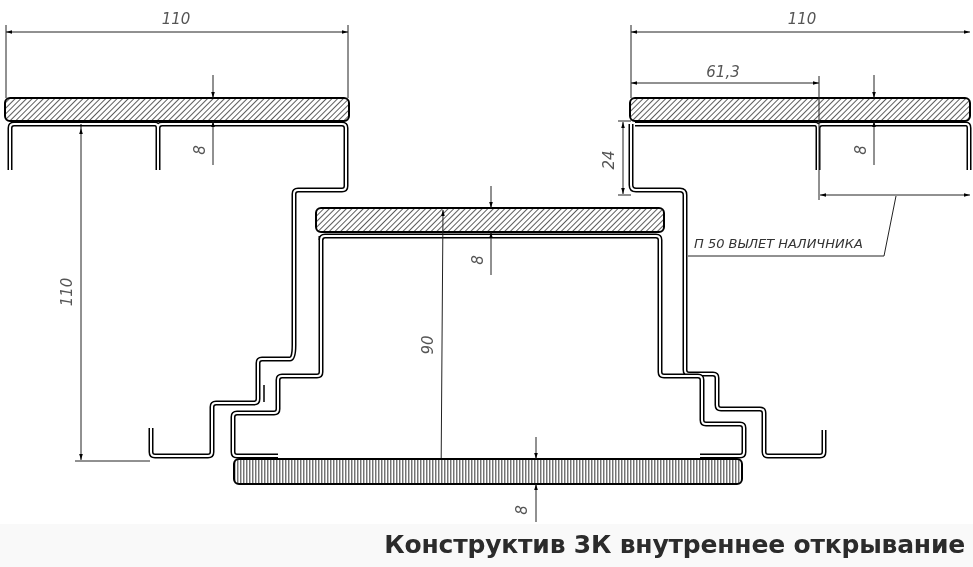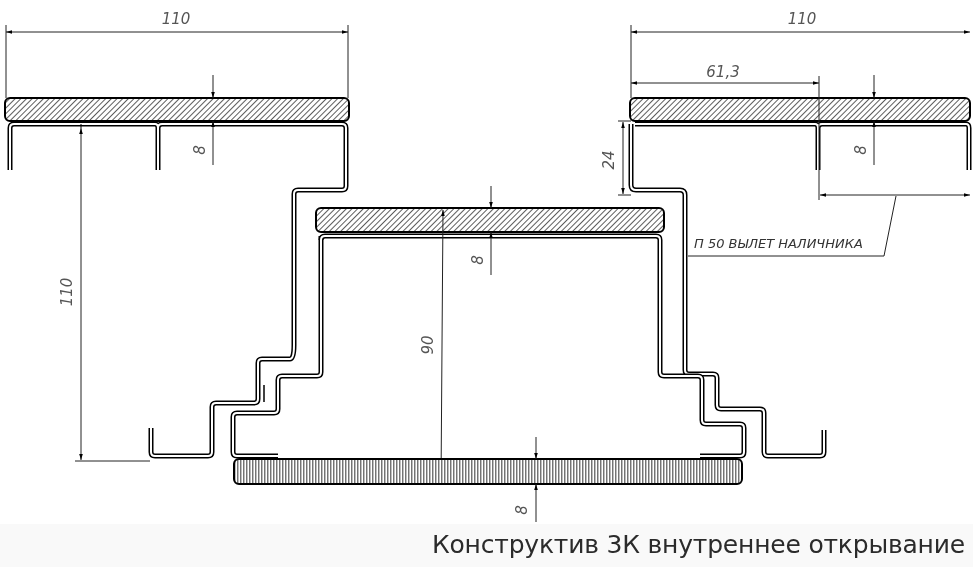--- a/index.html
+++ b/index.html
@@ -1,19 +1,19 @@
 <!DOCTYPE html>
 <html><head>
 <meta charset="utf-8">
 <style>
   html, body { margin: 0; padding: 0; background: #ffffff; }
   body { width: 973px; height: 567px; position: relative; overflow: hidden; font-family: "DejaVu Sans", sans-serif; }
   .drawing { position: absolute; left: 0; top: 0; width: 973px; height: 525px; }
   .caption-band { position: absolute; left: 0; top: 524px; width: 973px; height: 43px; background: #f9f9f9; }
-  .caption { position: absolute; right: 8px; top: 530px; font-family: "DejaVu Sans", sans-serif; font-size: 25px; font-weight: 400; color: #2b2b2b; letter-spacing: -0.2px; white-space: nowrap; }
+  .caption { position: absolute; right: 8px; top: 530px; font-family: "DejaVu Sans", sans-serif; font-size: 25px; font-weight: 700; color: #2b2b2b; letter-spacing: -0.2px; white-space: nowrap; }
   .dim-text { font-family: "DejaVu Sans", sans-serif; font-style: italic; font-size: 15px; fill: #555; }
   .note-text { font-family: "DejaVu Sans", sans-serif; font-style: italic; font-size: 13px; fill: #333; }
   .profile-outer { fill: none; stroke: #000; stroke-width: 5; stroke-linejoin: round; stroke-linecap: butt; }
   .profile-inner { fill: none; stroke: #fff; stroke-width: 2; stroke-linejoin: round; stroke-linecap: butt; }
   .dim-line { stroke: #222; stroke-width: 1; fill: none; }
   .ext-line { stroke: #222; stroke-width: 1; fill: none; }
   .panel { stroke: #000; stroke-width: 2; }
 </style>
 </head>
 <body>

